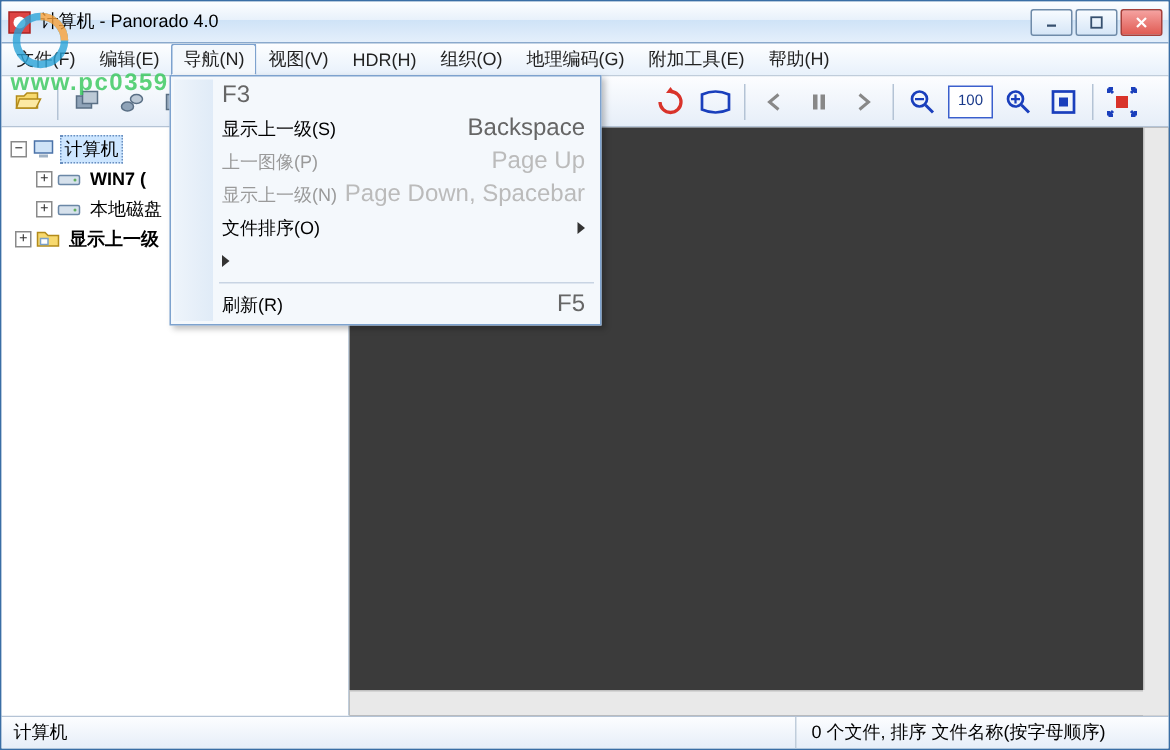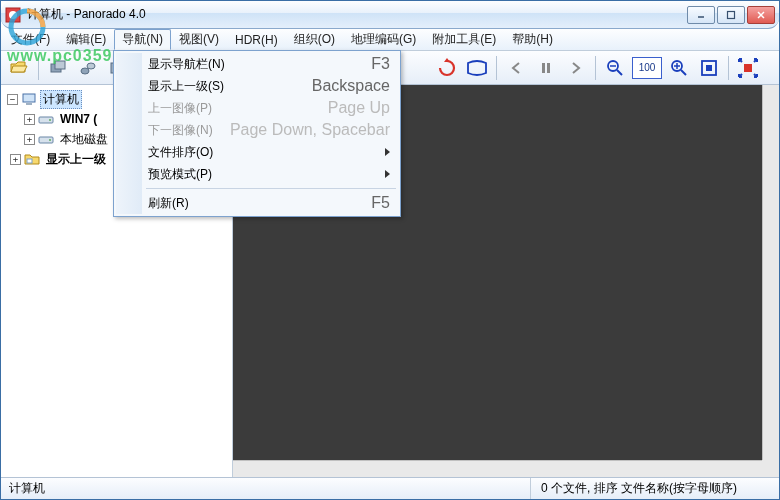--- a/index.html
+++ b/index.html
@@ -1,19 +1,19 @@
 <!DOCTYPE html>
 <html><head>
 <meta charset="utf-8">
 <style>
 * { margin: 0; padding: 0; box-sizing: border-box; }
 body { font-family: "Microsoft YaHei", "SimSun", Tahoma, sans-serif; font-size: 12px; background: #fff; width: 780px; height: 500px; overflow: hidden; position: relative; border: 1px solid #3a6ea5; }
 
 
-.titlebar { height: 28px; background: linear-gradient(to bottom, #fdfeff 0%, #e8f1fb 45%, #cfe3f7 46%, #e4effb 100%); border-bottom: 1px solid #8aa9cc; display: flex; align-items: center; padding: 0 4px; position: relative; border-radius: 11px; }
+.titlebar { height: 28px; background: linear-gradient(to bottom, #fdfeff 0%, #e8f1fb 45%, #cfe3f7 46%, #e4effb 100%); border-bottom: 1px solid #8aa9cc; display: flex; align-items: center; padding: 0 4px; position: relative; }
 .titlebar .app-icon { width: 16px; height: 16px; margin-right: 6px; display: inline-flex; align-items: center; justify-content: center; }
 .titlebar .title { flex: 1; color: #000; font-size: 12px; }
 .win-controls { display: flex; gap: 2px; }
 .win-btn { width: 28px; height: 18px; border: 1px solid #6f8ba9; border-radius: 2px; background: linear-gradient(to bottom, #f7fbff, #d6e6f7); display: flex; align-items: center; justify-content: center; cursor: pointer; }
 .win-btn.close { background: linear-gradient(to bottom, #f5a2a0, #e05b53); border-color: #a63f39; }
 .win-btn svg { width: 10px; height: 10px; }
 
 
 .watermark { position: absolute; top: 6px; left: 6px; pointer-events: none; opacity: 0.8; }
 .watermark .wm-logo { width: 40px; height: 40px; position: relative; }
@@ -204,41 +204,39 @@
         <rect x="6" y="6" width="8" height="8" fill="#d9332a"></rect>
         <path d="M4 4 L1 1 M16 4 L19 1 M4 16 L1 19 M16 16 L19 19" stroke="#1a3fbc" stroke-width="2"></path>
         <path d="M1 1 L1 4 M1 1 L4 1 M19 1 L16 1 M19 1 L19 4 M1 19 L1 16 M1 19 L4 19 M19 19 L19 16 M19 19 L16 19" stroke="#1a3fbc" stroke-width="2"></path>
       </svg>
     </div>
 </div>
 
 <div class="dropdown">
   <div class="gutter"></div>
   <div class="dd-item">
-    <span class="label">显示导航栏(N)</span>
     <span class="shortcut">F3</span>
   </div>
   <div class="dd-item">
     <span class="label">显示上一级(S)</span>
     <span class="shortcut">Backspace</span>
   </div>
   <div class="dd-item disabled">
     <span class="label">上一图像(P)</span>
     <span class="shortcut">Page Up</span>
   </div>
   <div class="dd-item disabled">
-    <span class="label">下一图像(N)</span>
+    <span class="label">显示上一级(N)</span>
     <span class="shortcut">Page Down, Spacebar</span>
   </div>
   <div class="dd-item">
     <span class="label">文件排序(O)</span>
     <span class="arrow"></span>
   </div>
   <div class="dd-item">
-    <span class="label">预览模式(P)</span>
     <span class="arrow"></span>
   </div>
   <div class="dd-sep"></div>
   <div class="dd-item">
     <span class="label">刷新(R)</span>
     <span class="shortcut">F5</span>
   </div>
 </div>
 
 <div class="main">

